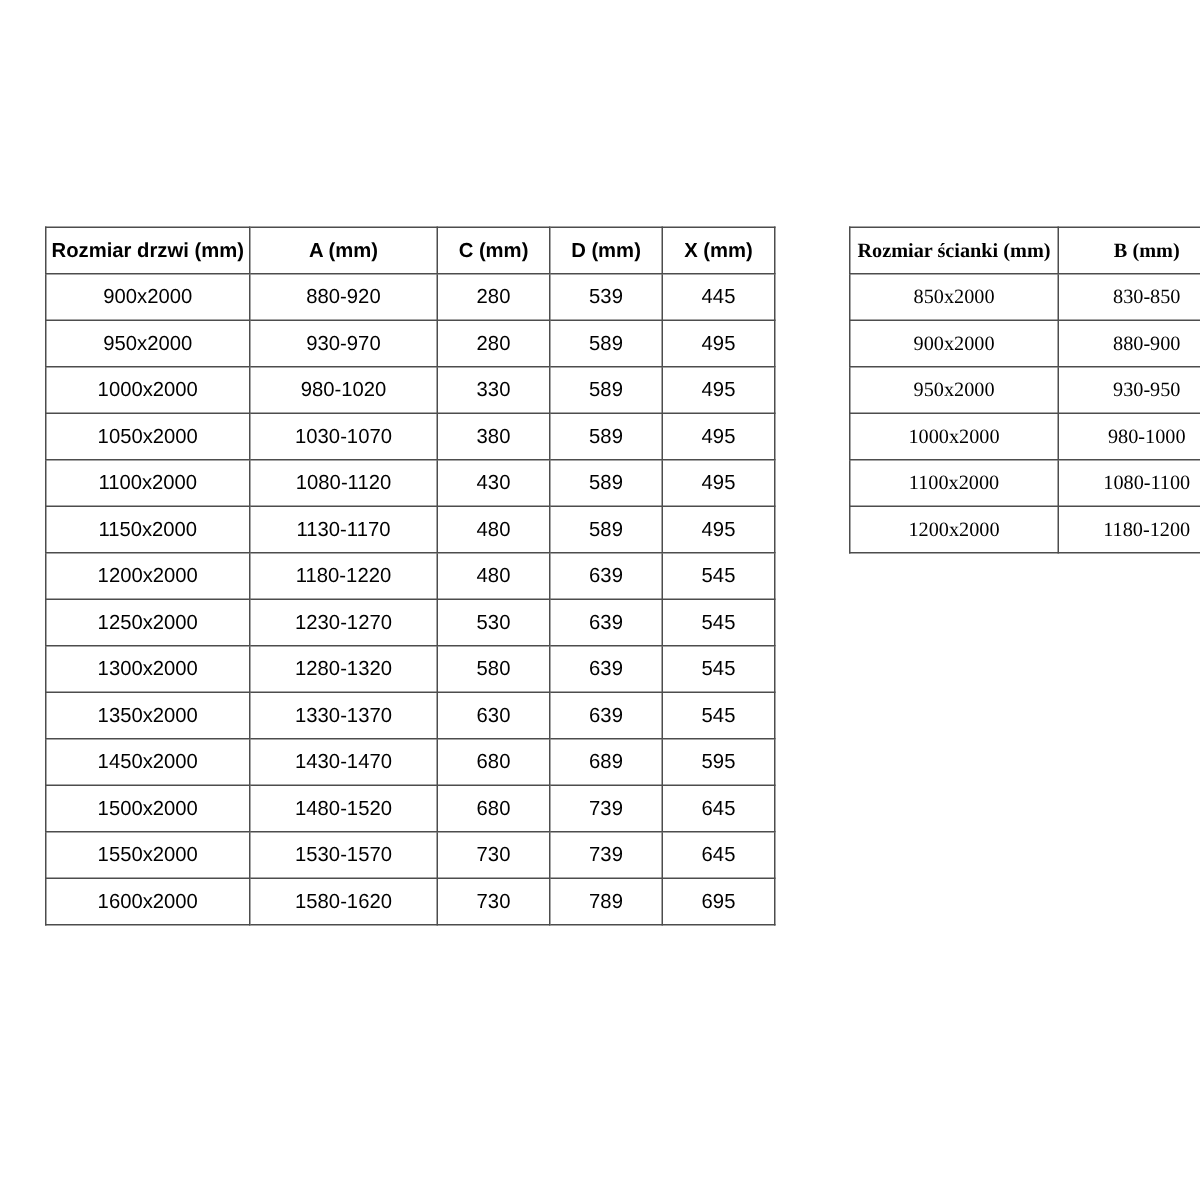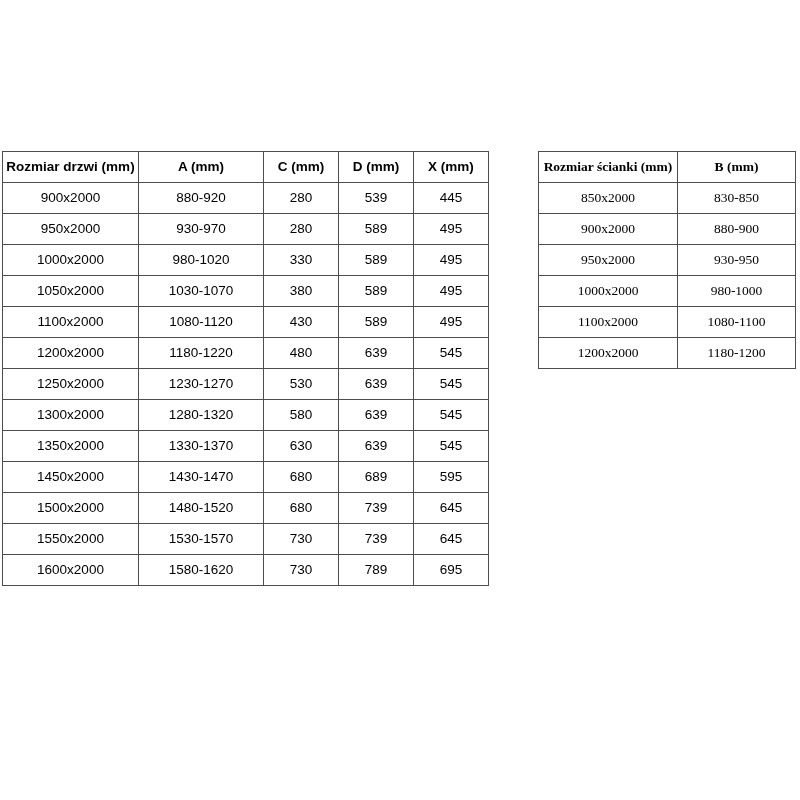--- a/index.html
+++ b/index.html
@@ -13,20 +13,21 @@
     width: 800px;
     height: 800px;
     background: #ffffff;
     overflow: hidden;
   }
   table.spec {
     position: absolute;
     border-collapse: collapse;
     table-layout: fixed;
     background: #ffffff;
+    margin-left: 28px;
   }
   table.spec th, table.spec td {
     border: 1px solid var(--border-color, #4d4d4d);
     text-align: center;
     vertical-align: middle;
     padding: 0;
     font-size: 13.5px;
     color: var(--text-color, #000000);
     height: 30px;
     line-height: 1;
@@ -96,20 +97,27 @@
           <td>495</td>
         </tr>
         <tr>
           <td>1100x2000</td>
           <td>1080-1120</td>
           <td>430</td>
           <td>589</td>
           <td>495</td>
         </tr>
         <tr>
+          <td>1150x2000</td>
+          <td>1130-1170</td>
+          <td>480</td>
+          <td>589</td>
+          <td>495</td>
+        </tr>
+        <tr>
           <td>1200x2000</td>
           <td>1180-1220</td>
           <td>480</td>
           <td>639</td>
           <td>545</td>
         </tr>
         <tr>
           <td>1250x2000</td>
           <td>1230-1270</td>
           <td>530</td>

